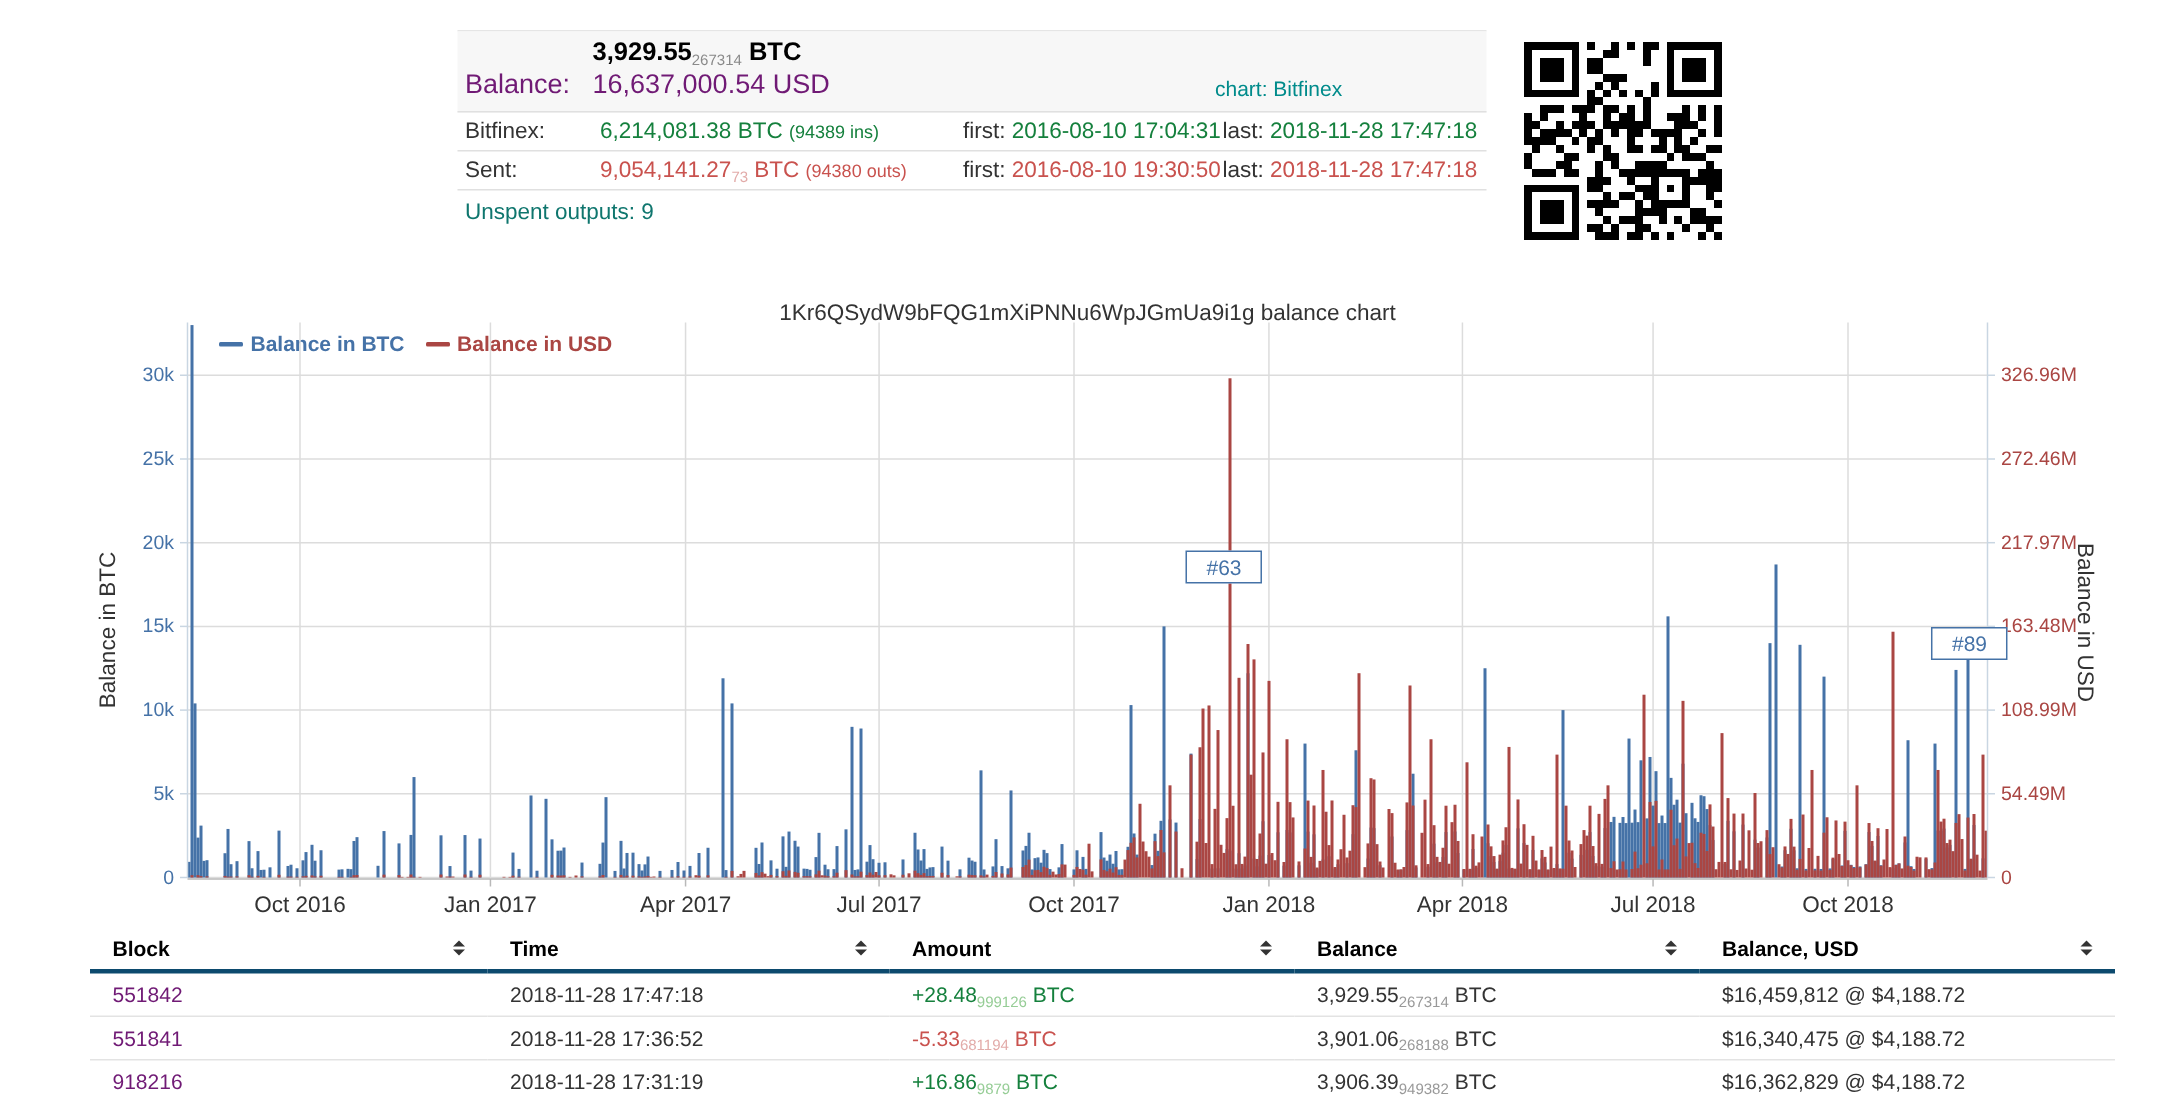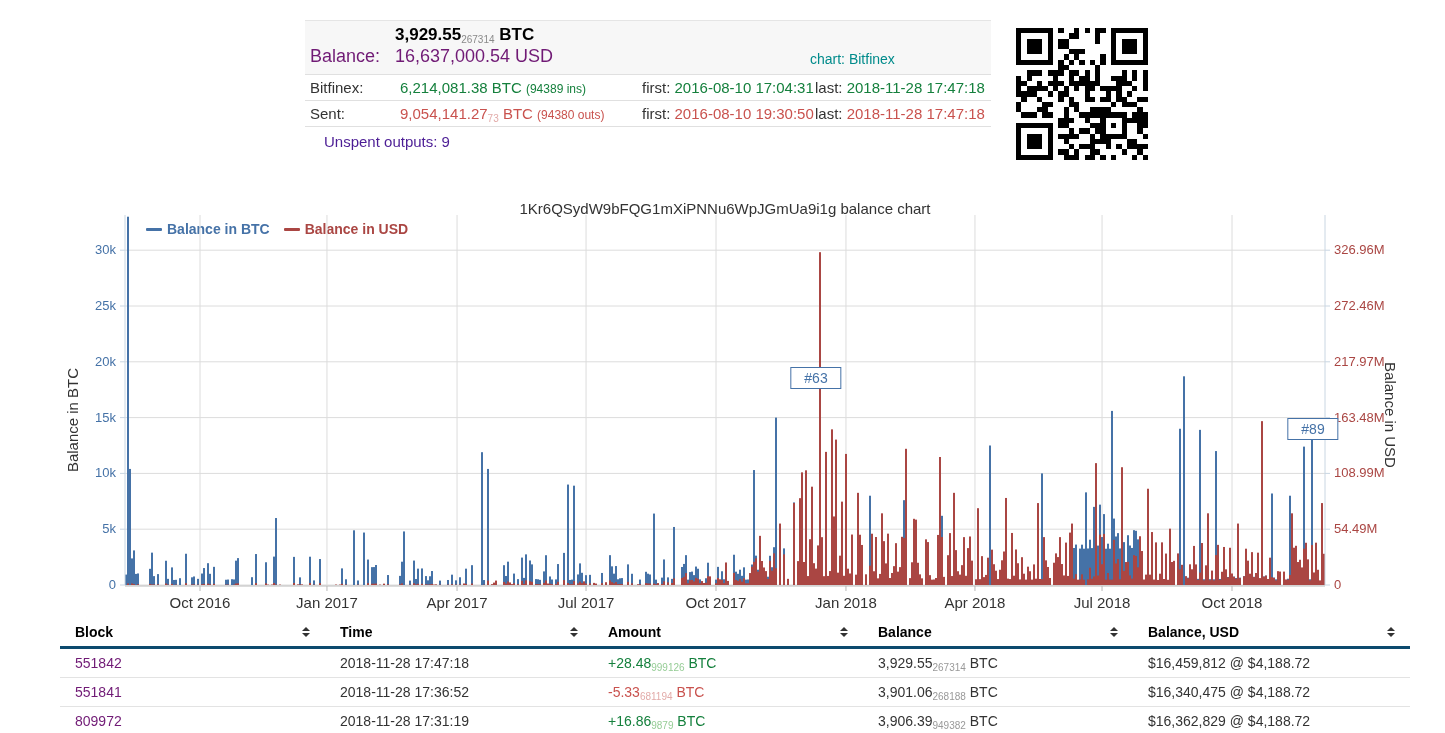--- a/index.html
+++ b/index.html
@@ -15,21 +15,21 @@
   .usd-line .lbl{width:85px;flex:0 0 85px;}
   .wallet-link{position:absolute;left:505px;top:30px;font-size:14px;color:#008B8B;text-decoration:none;cursor:pointer;}
   .grid-row{display:grid;grid-template-columns:90px 242px 173px auto;padding:4px 0 4px 5px;border-bottom:1px solid #e0e0e0;align-items:baseline;}
   .grid-row .k{color:#333;}
   .cnt{font-size:12px;}
   .green{color:#15803d;}
   .sub-green{color:#96CD96;}
   .red{color:#C9524E;}
   .sub-red{color:#E2ABA9;}
   .sub{font-size:10px;position:relative;top:3px;}
-  .unspent{color:#4c1d95;padding:6px 0 0 5px;margin-left:14px;}
+  .unspent{color:#0f766e;padding:6px 0 0 5px;}
 
   
   .qr{position:absolute;left:1016px;top:28px;width:132px;height:132px;}
 
   
   .chart-title{position:absolute;top:200px;left:125px;width:1200px;text-align:center;font-size:15px;color:#333;}
   .legend{position:absolute;top:221px;left:146px;display:flex;gap:14px;font-size:14px;font-weight:bold;align-items:center;}
   .legend .li{display:flex;align-items:center;gap:5px;cursor:pointer;}
   .legend .dash{width:16px;height:3px;border-radius:1px;display:inline-block;}
   .chart-svg{position:absolute;left:0;top:180px;}
@@ -1326,21 +1326,21 @@
           <td>$16,459,812 @ $4,188.72</td>
         </tr>
         <tr>
           <td><a class="block-link">551841</a></td>
           <td>2018-11-28 17:36:52</td>
           <td><span class="red">-5.33</span><span class="sub sub-red">681194</span> <span class="red">BTC</span></td>
           <td><span>3,901.06</span><span class="sub sub-gray">268188</span> <span>BTC</span></td>
           <td>$16,340,475 @ $4,188.72</td>
         </tr>
         <tr>
-          <td><a class="block-link">809972</a></td>
+          <td><a class="block-link">918216</a></td>
           <td>2018-11-28 17:31:19</td>
           <td><span class="green">+16.86</span><span class="sub sub-green">9879</span> <span class="green">BTC</span></td>
           <td><span>3,906.39</span><span class="sub sub-gray">949382</span> <span>BTC</span></td>
           <td>$16,362,829 @ $4,188.72</td>
         </tr>
       </tbody>
   </table>
 
 </div>
 

